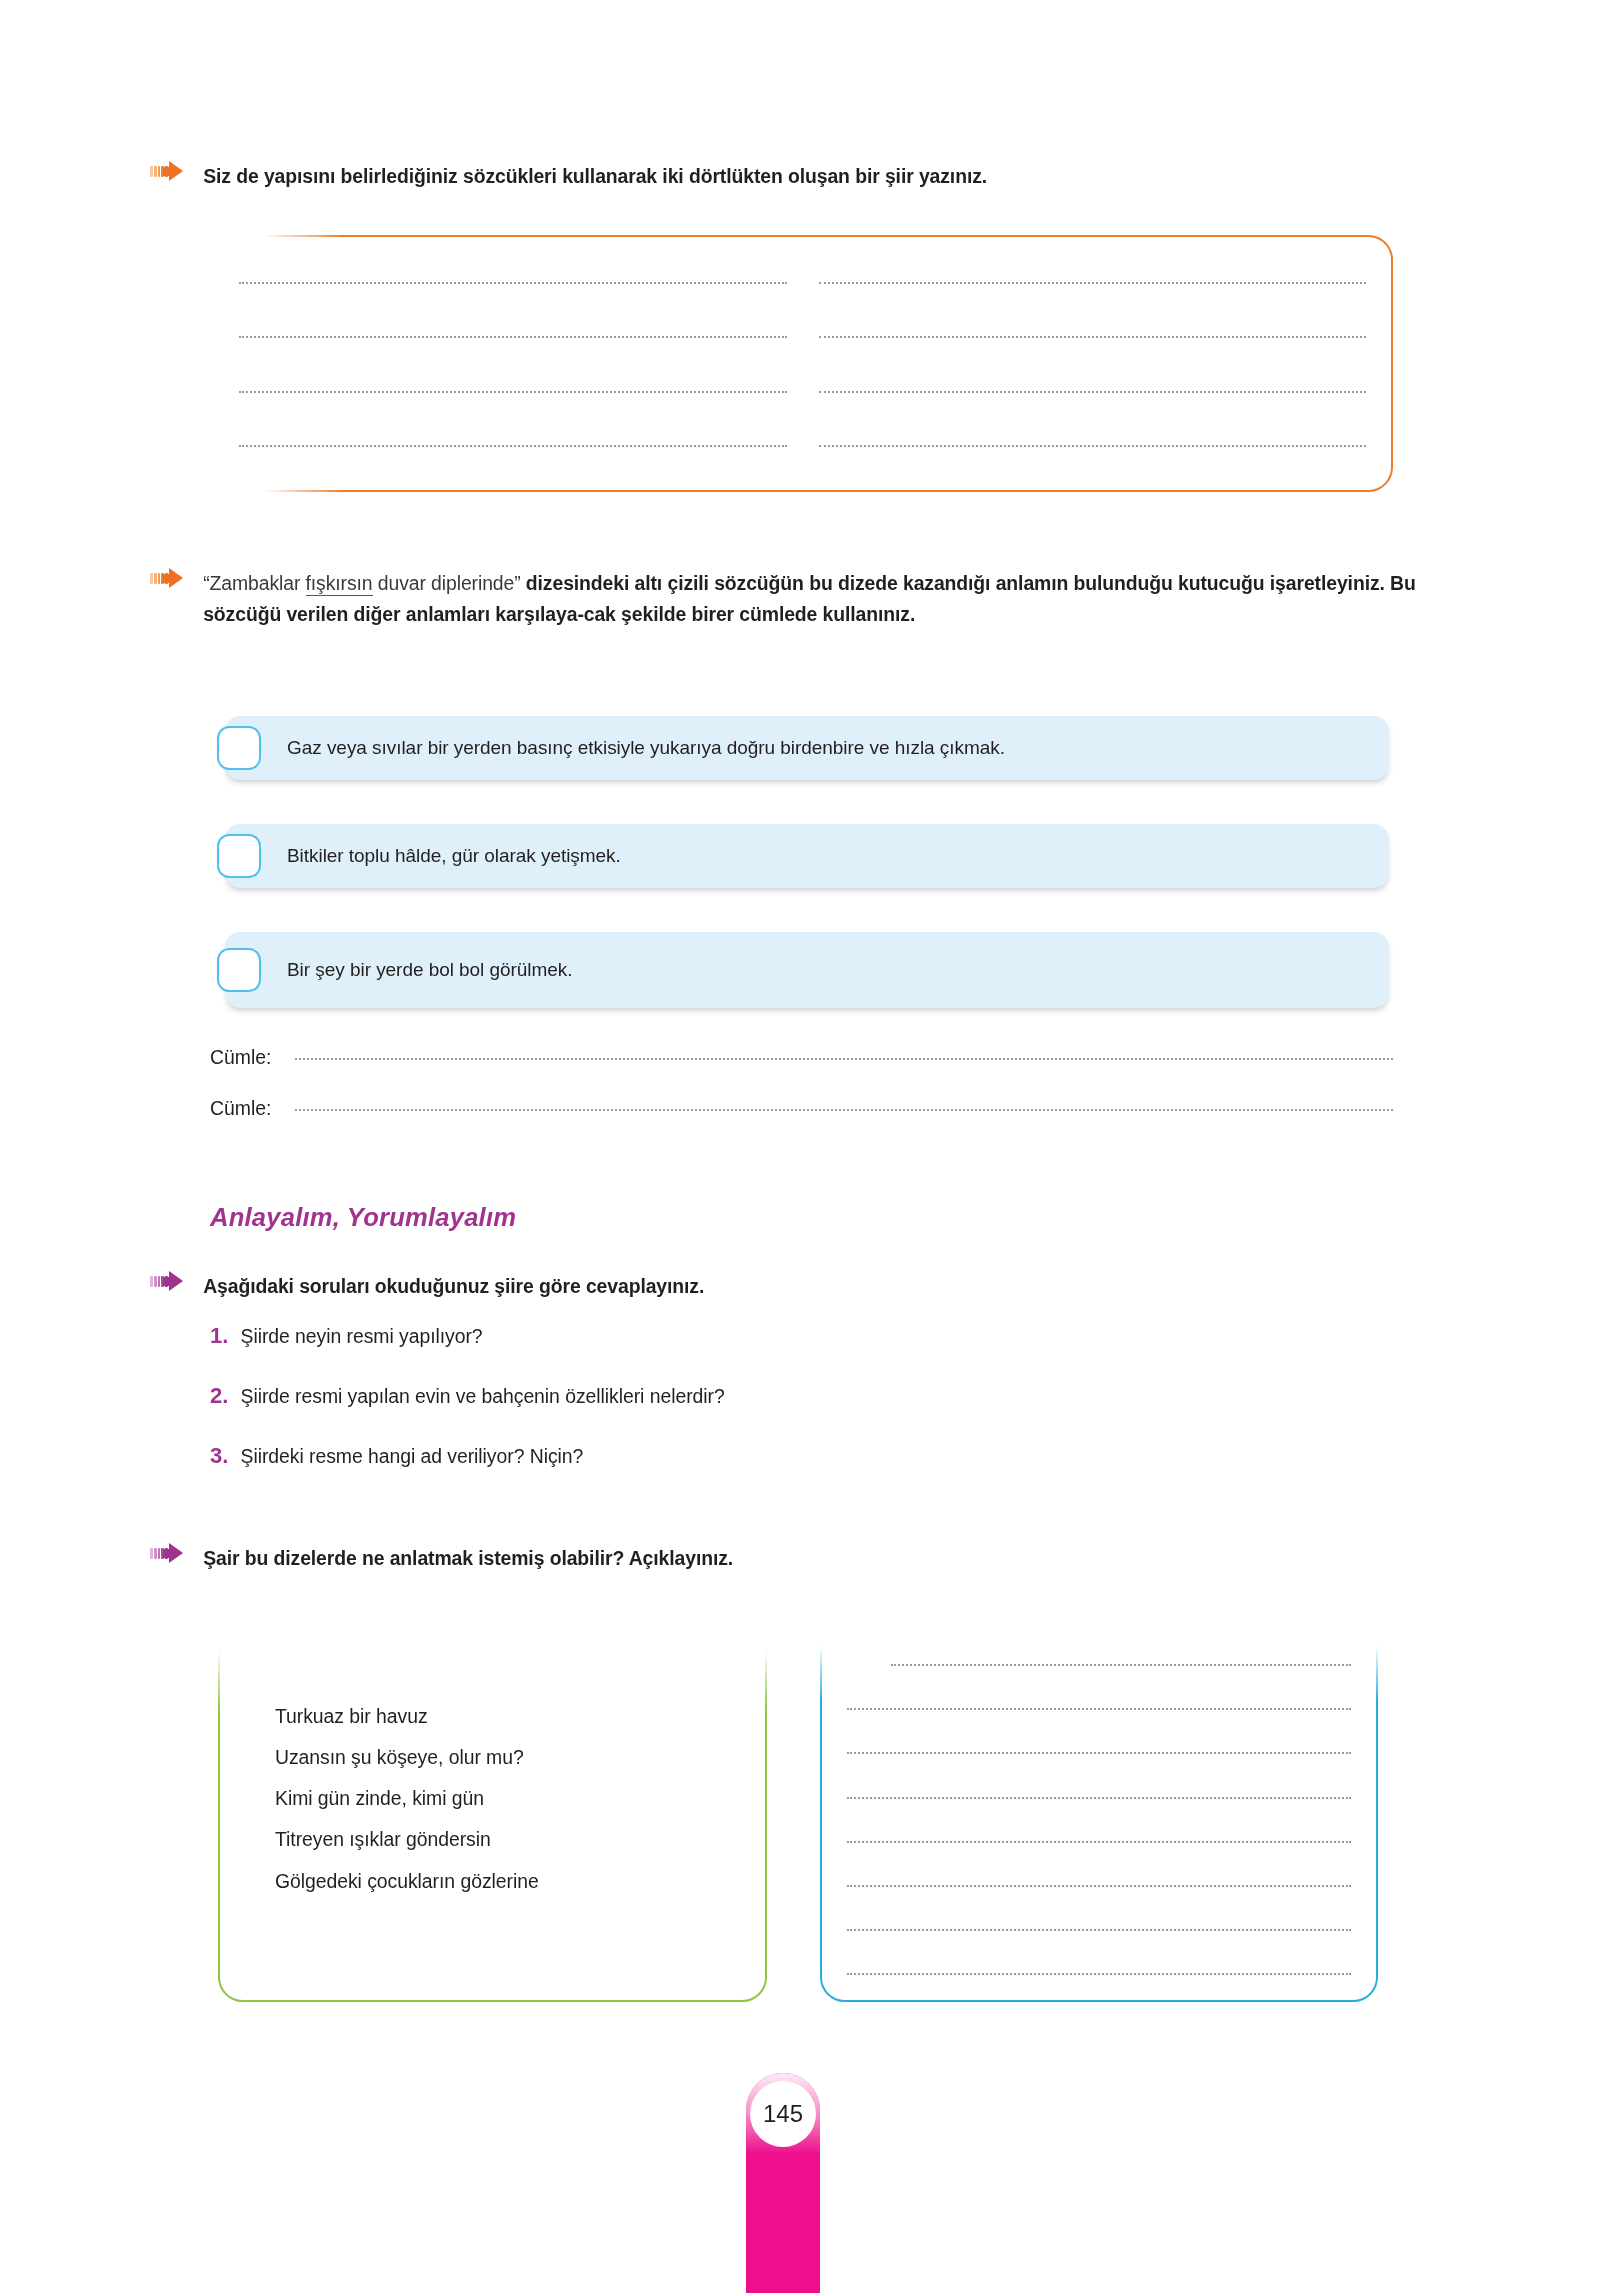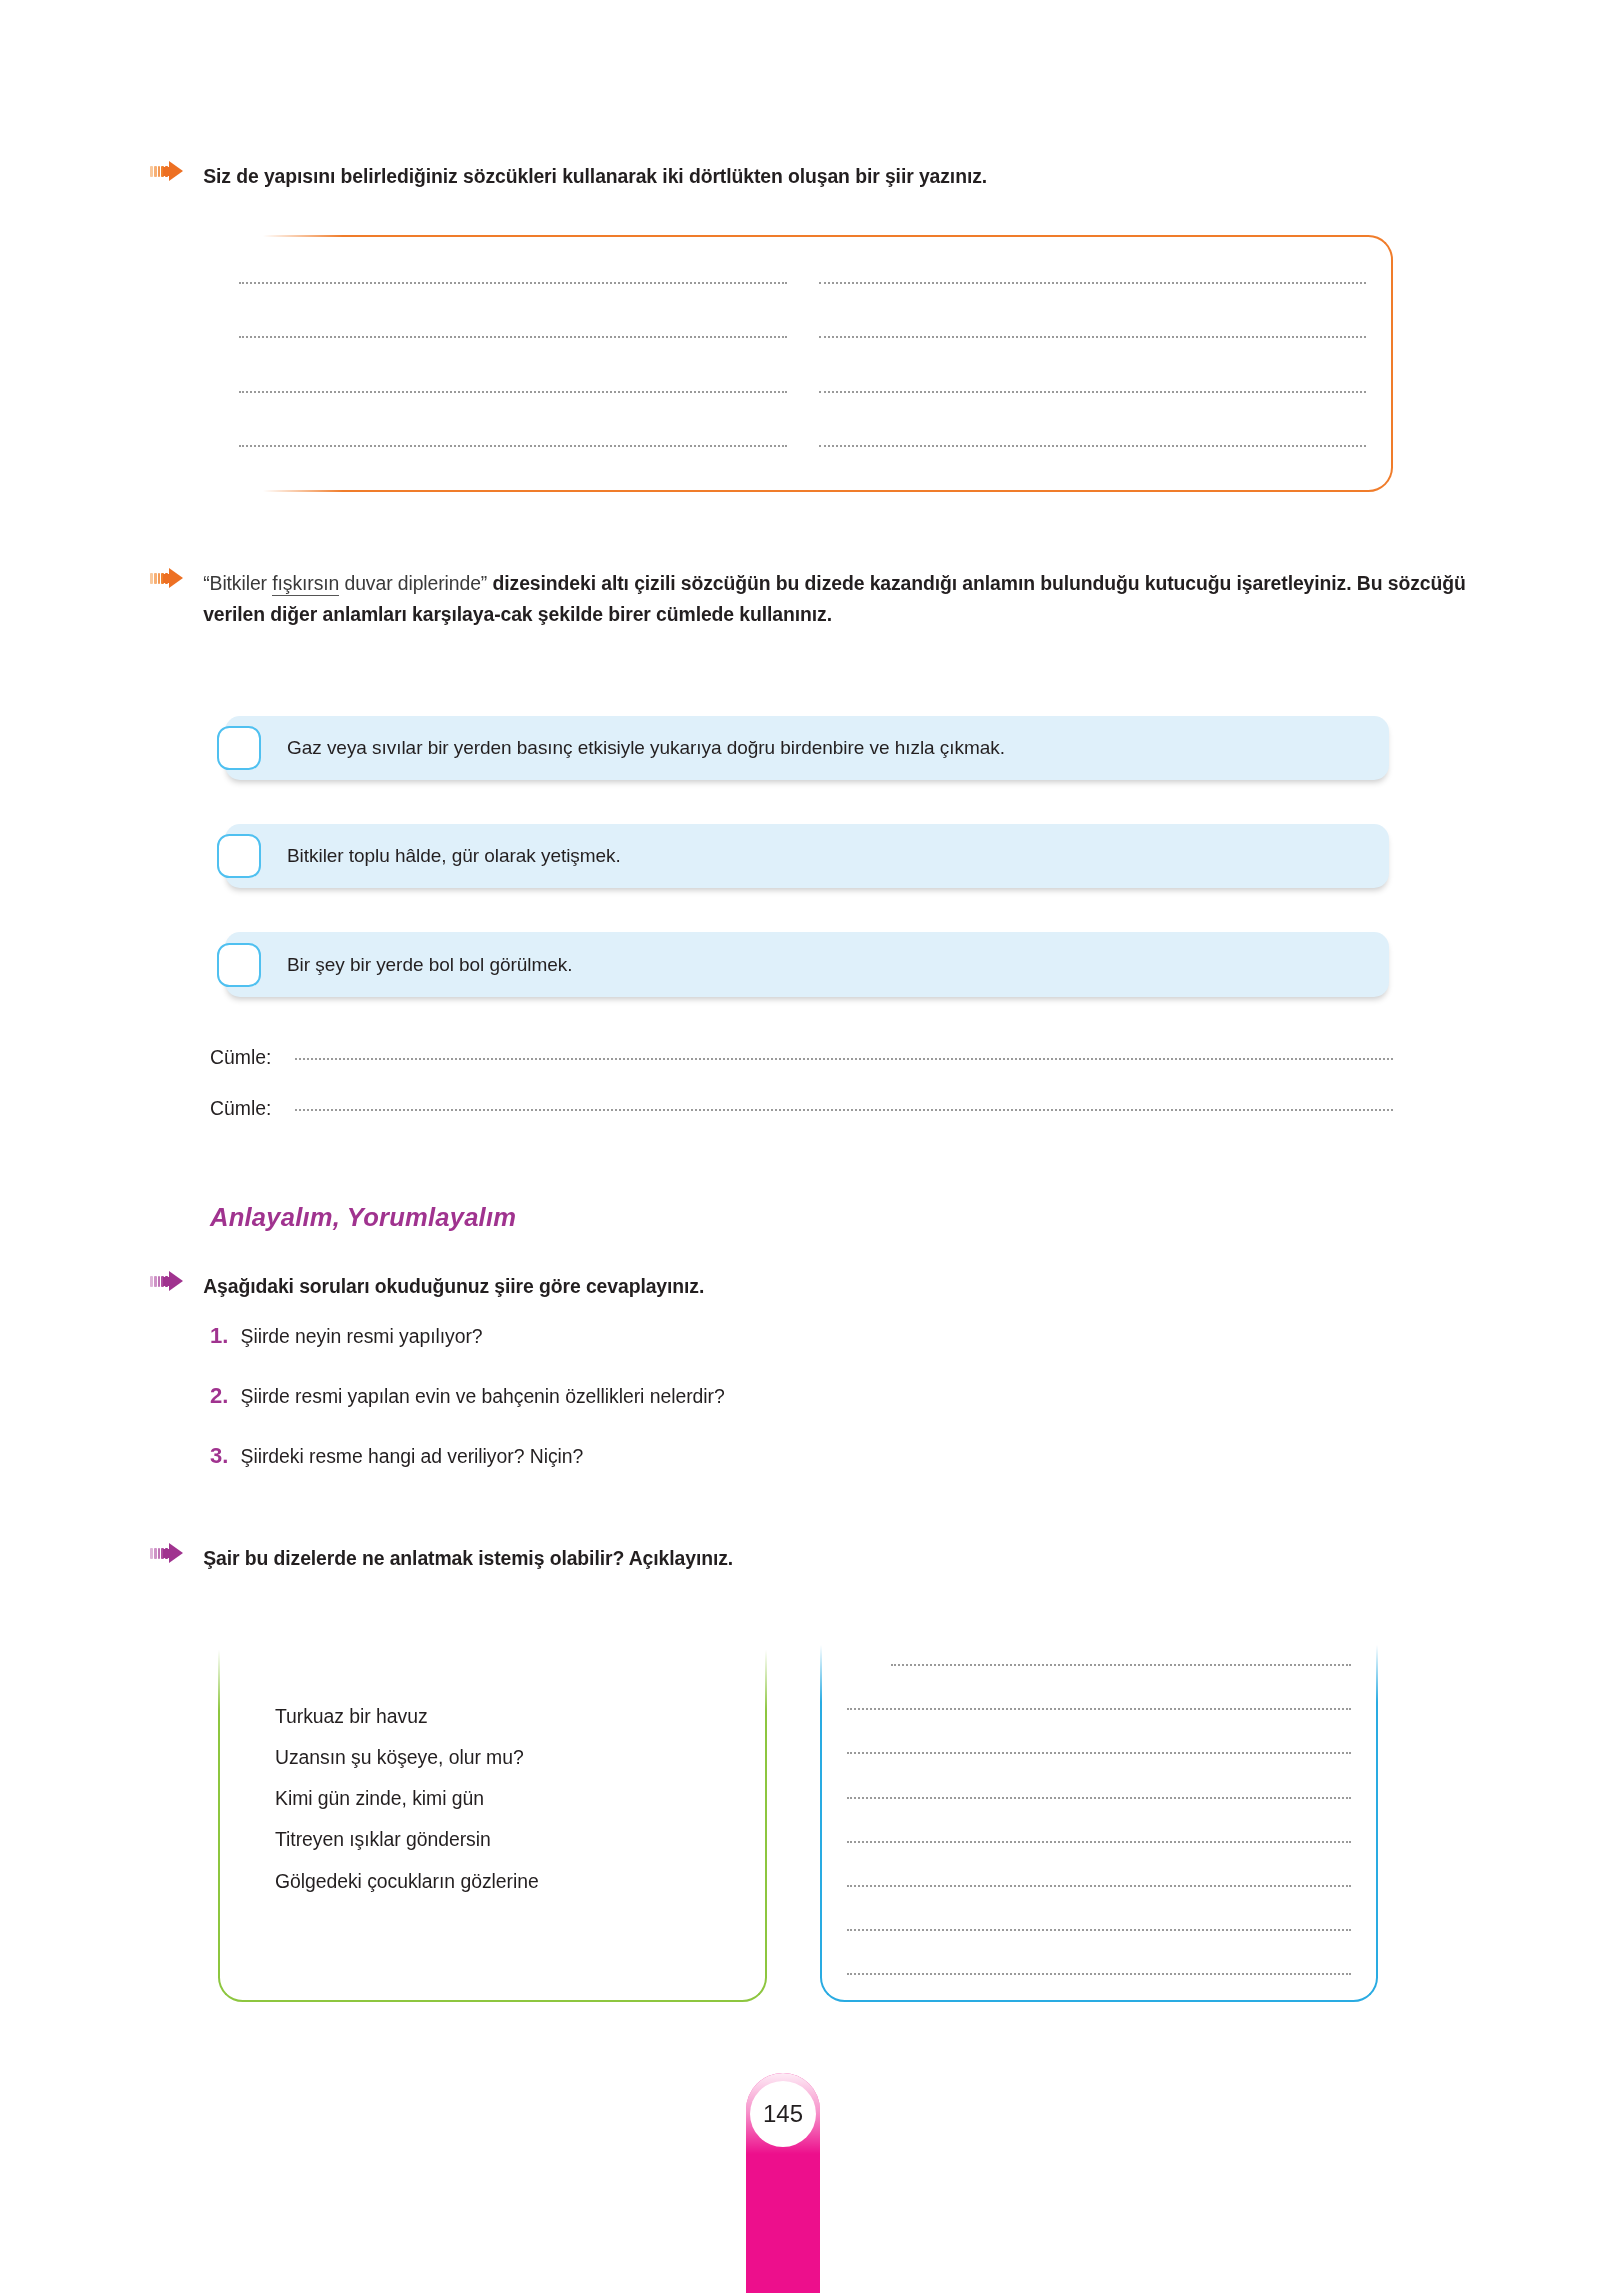--- a/index.html
+++ b/index.html
@@ -349,35 +349,35 @@
         <i style="left:0px;  background:#F9C89B;"></i>
         <i style="left:3.8px;  background:#F6B076;"></i>
         <i style="left:7.6px;  background:#F39751;"></i>
         <i style="left:11.4px; background:#F0832F;"></i>
         <i style="left:15px; background:#ED7023;"></i>
       </span>
       <span class="neck"></span>
       <span class="head"></span>
     </span>
     <span class="text">
-      <span class="reg">“Bitkiler </span><span class="ul">fışkırsın</span><span class="reg"> duvar diplerinde” </span><span>dizesindeki altı çizili sözcüğün bu dizede kazandığı anlamın bulunduğu kutucuğu işaretleyiniz. Bu sözcüğü verilen diğer anlamları karşılaya-cak şekilde birer cümlede kullanınız.</span>
+      <span class="reg">“Zambaklar </span><span class="ul">fışkırsın</span><span class="reg"> duvar diplerinde” </span><span>dizesindeki altı çizili sözcüğün bu dizede kazandığı anlamın bulunduğu kutucuğu işaretleyiniz. Bu sözcüğü verilen diğer anlamları karşılaya-cak şekilde birer cümlede kullanınız.</span>
     </span>
   </div>
 
   <div class="option" style="left:225px; top:824px; width:1164px; height:64px;">
     <span class="checkbox"></span>
     <span class="otext">Bitkiler toplu hâlde, gür olarak yetişmek.</span>
   </div>
 
   <div class="option" style="left:225px; top:716px; width:1164px; height:64px;">
     <span class="checkbox"></span>
     <span class="otext">Gaz veya sıvılar bir yerden basınç etkisiyle yukarıya doğru birdenbire ve hızla çıkmak.</span>
   </div>
 
-  <div class="option" style="left:225px; top:932px; width:1164px; height:65px;">
+  <div class="option" style="left:225px; top:932px; width:1164px; height:76px;">
     <span class="checkbox"></span>
     <span class="otext">Bir şey bir yerde bol bol görülmek.</span>
   </div>
 
   <div class="cumle-row" style="left:210px; top:1046px; width:1183px;">
     <span class="lbl">Cümle:</span>
     <span class="cline"></span>
   </div>
 
   <div class="cumle-row" style="left:210px; top:1097px; width:1183px;">

